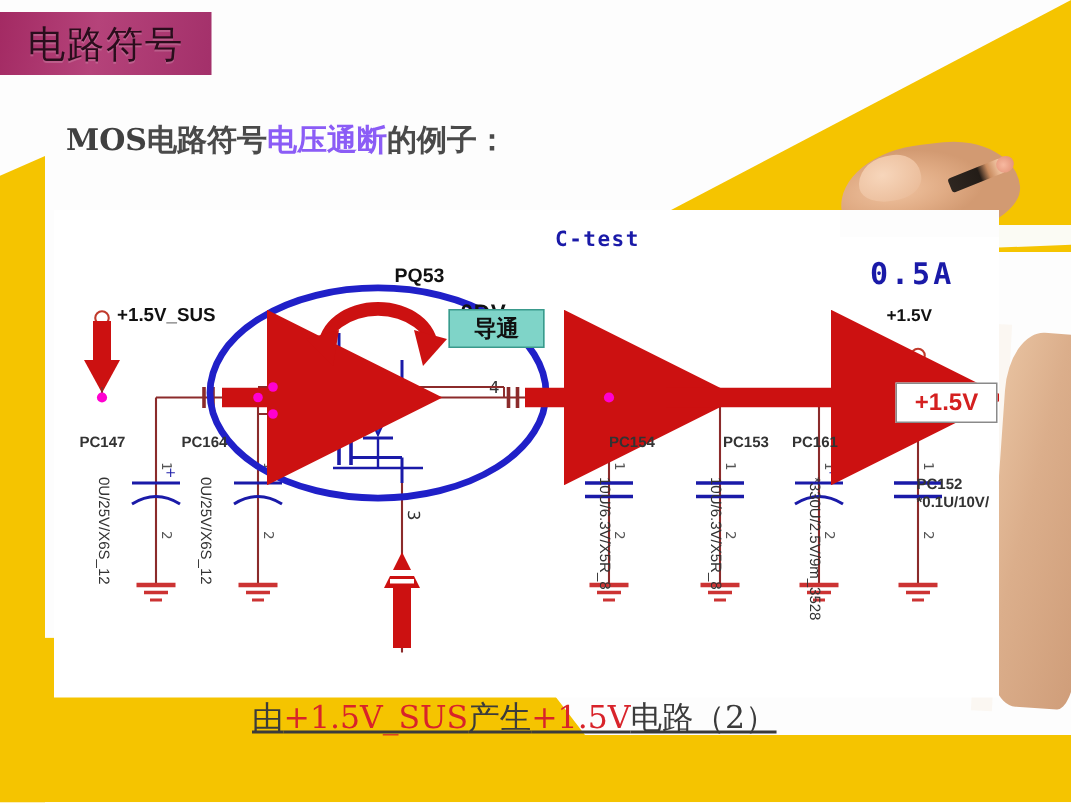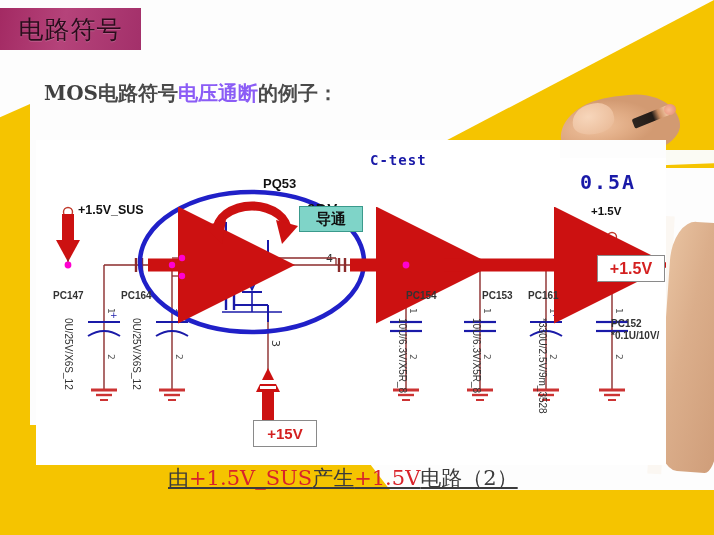--- a/index.html
+++ b/index.html
@@ -391,21 +391,20 @@
   <div class="cap amp">0.5A</div>
 
   <div class="lbl lbl-sus">+1.5V_SUS</div>
   <div class="lbl lbl-15v-top">+1.5V</div>
 
   <div class="pq53">PQ53</div>
   <div class="odv">0DV</div>
   <div class="daotong">导通</div>
 
   <div class="vbox vbox-out">+1.5V</div>
-  <div class="vbox vbox-15">+15V</div>
 
   <div class="ref ref-pc147">PC147</div>
   <div class="ref ref-pc164">PC164</div>
   <div class="ref ref-pc154">PC154</div>
   <div class="ref ref-pc153">PC153</div>
   <div class="ref ref-pc161">PC161</div>
   <div class="ref ref-pc152">PC152</div>
   <div class="ref ref-pc152v">*0.1U/10V/</div>
 
   <div class="val v147">0U/25V/X6S_12</div>

